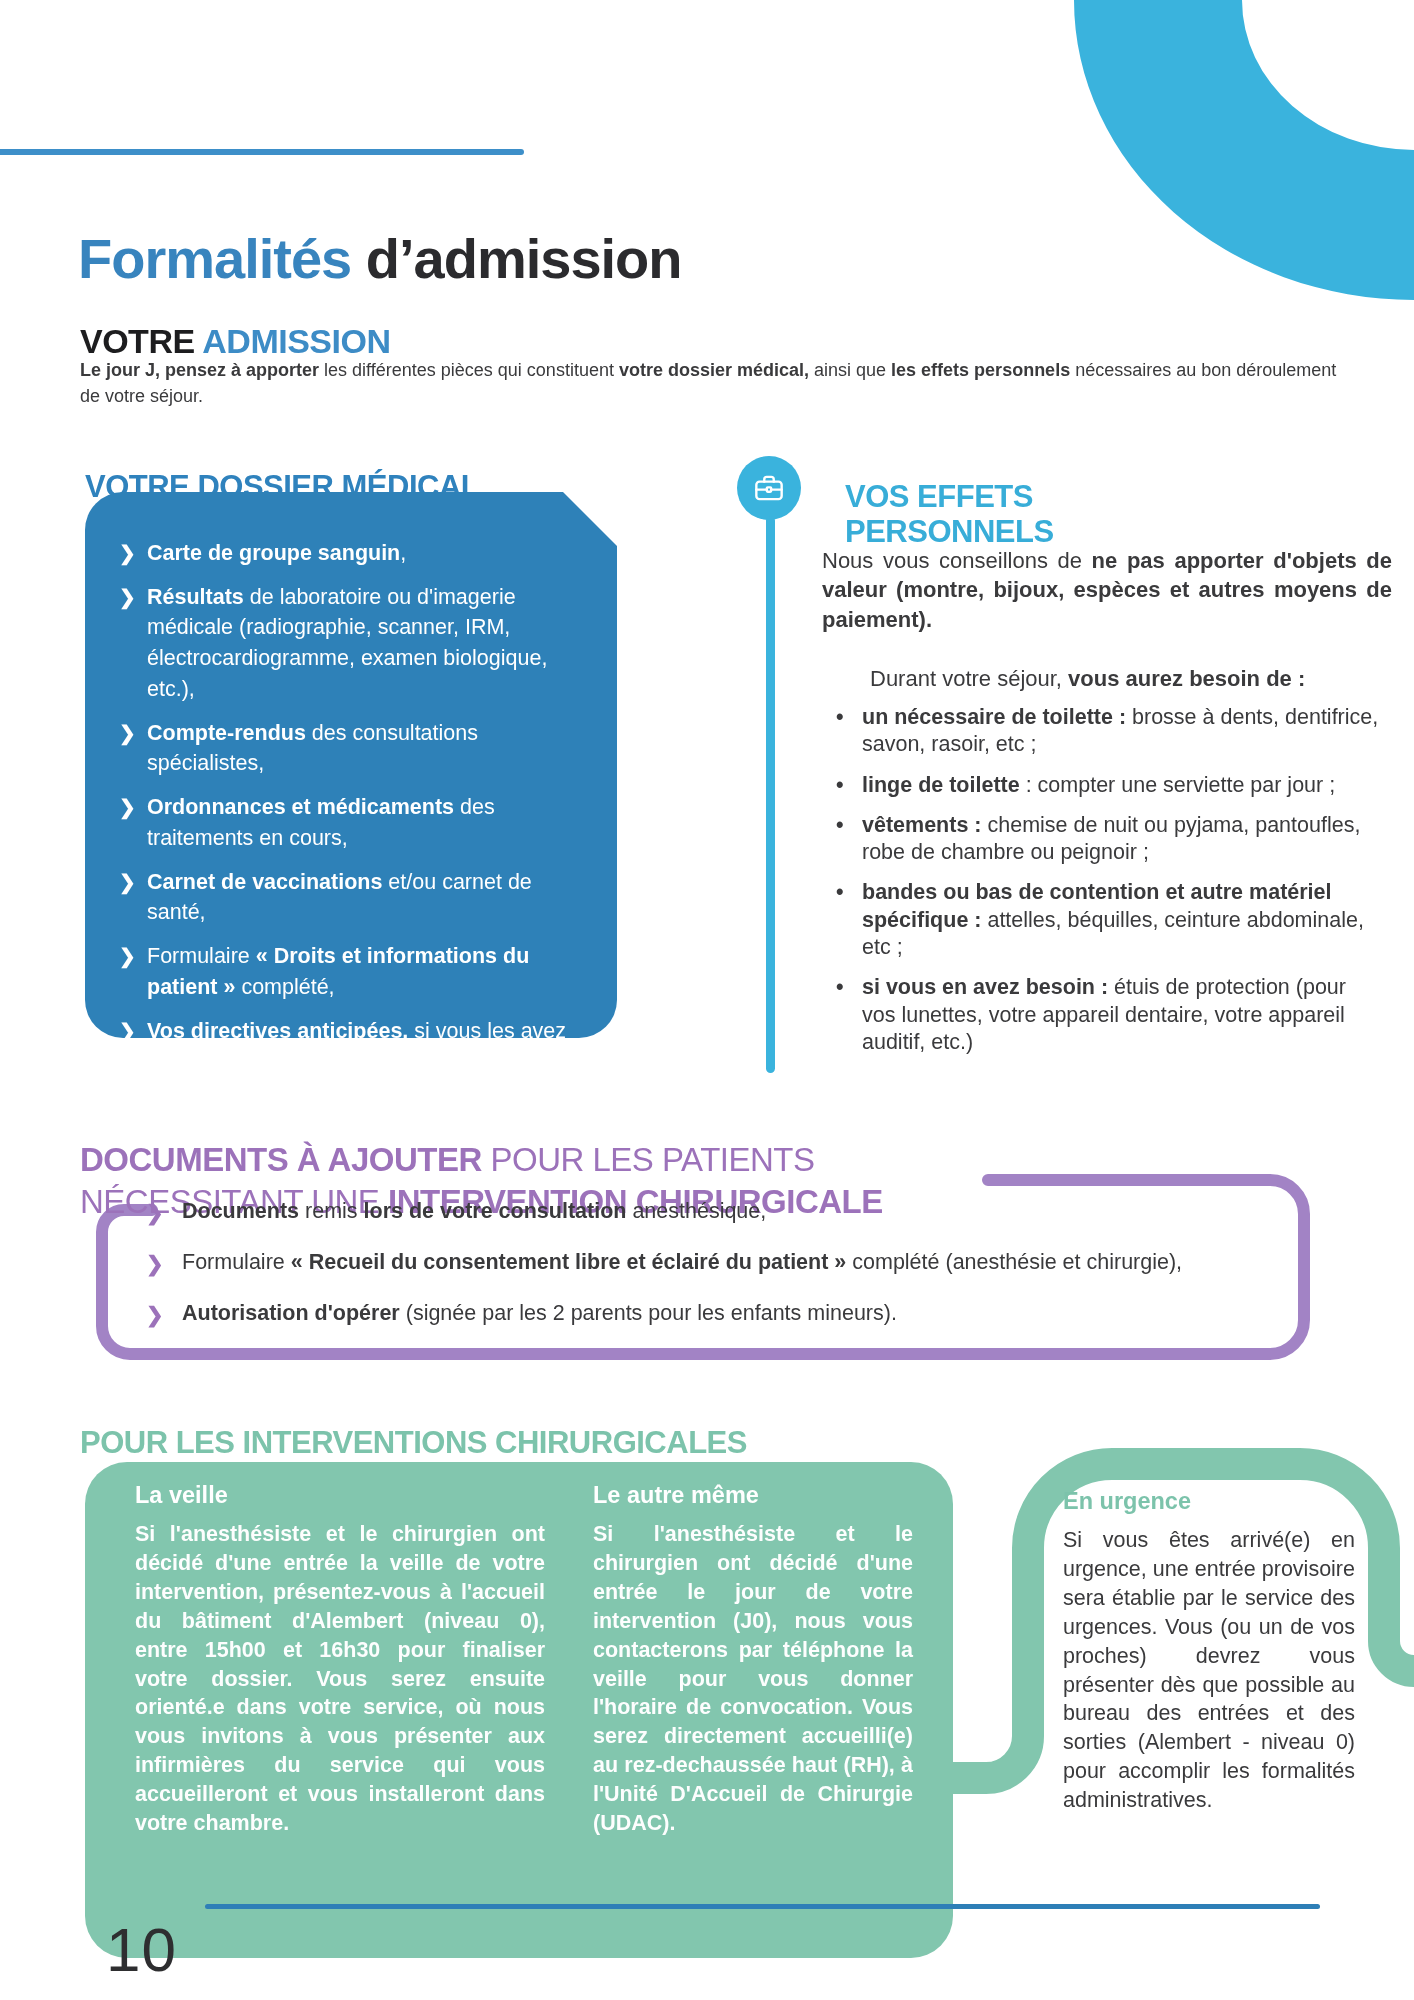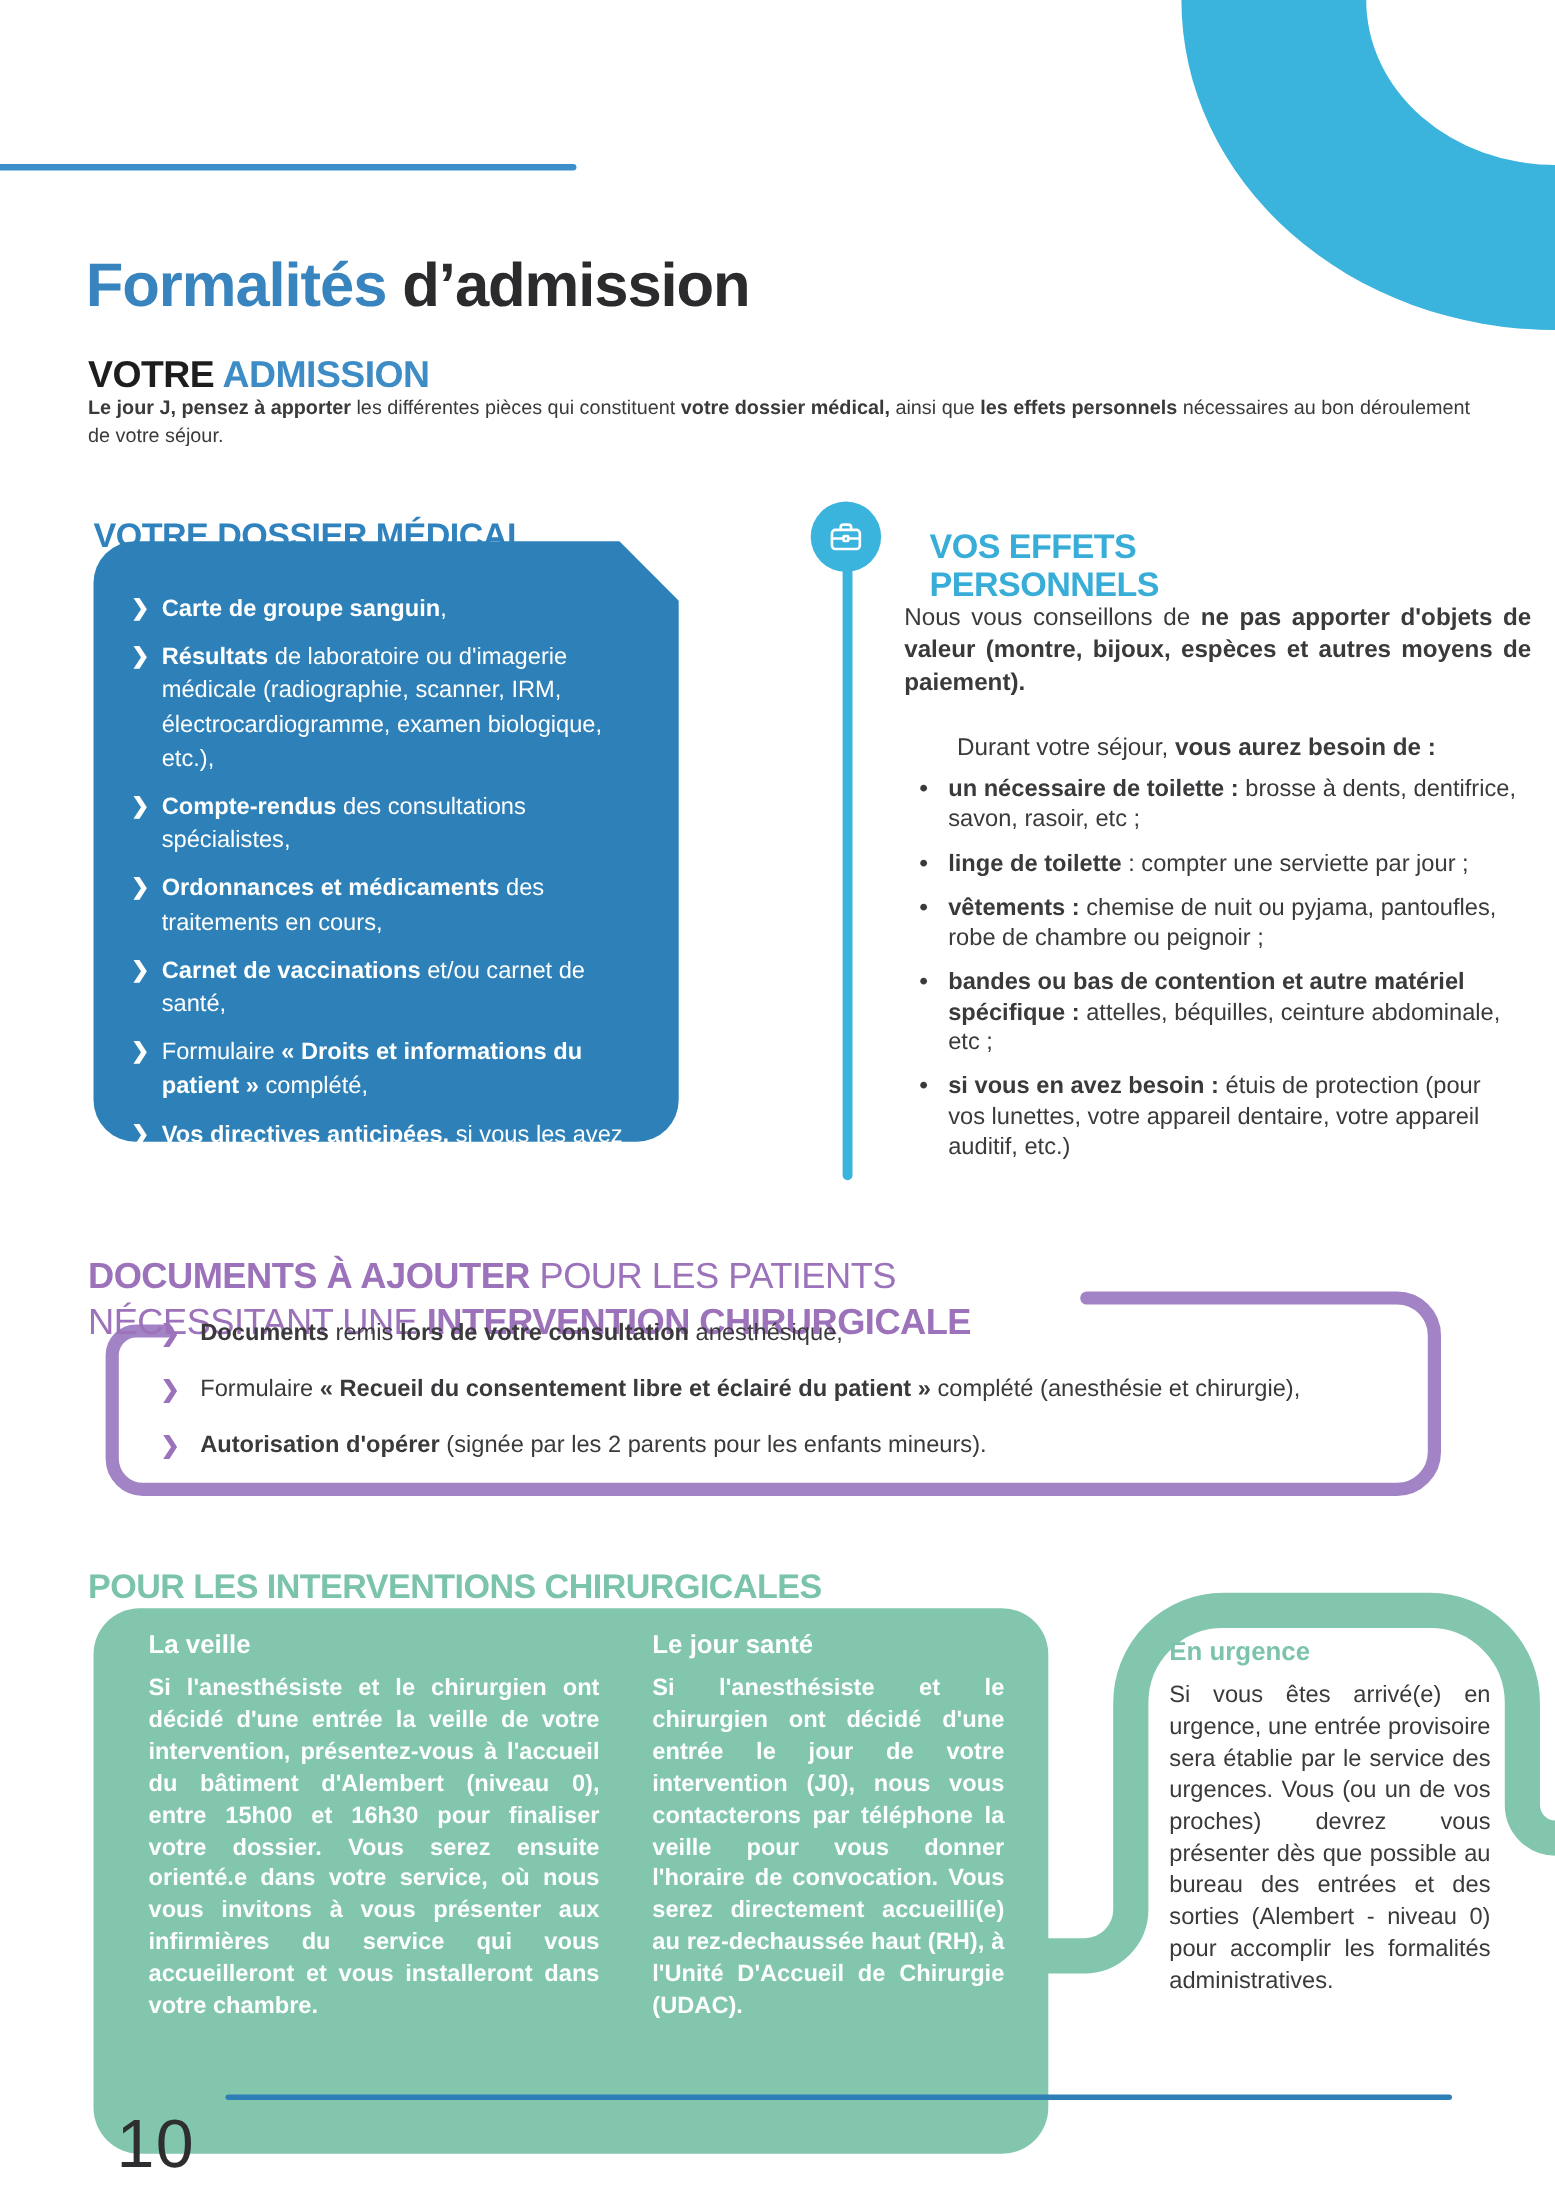--- a/index.html
+++ b/index.html
@@ -169,21 +169,21 @@
       <div class="li-row">
         <span class="marker">❯</span>
         <p class="li-text"><span class="b">Autorisation d'opérer</span><span> (signée par les 2 parents pour les enfants mineurs).</span></p>
       </div>
     </div>
 
   <h3 class="interv-heading">POUR LES INTERVENTIONS CHIRURGICALES</h3>
   <div class="green-box">
     <p class="green-col-title col1-title">La veille</p>
     <p class="green-col-text col1-text">Si l'anesthésiste et le chirurgien ont décidé d'une entrée la veille de votre intervention, présentez-vous à l'accueil du bâtiment d'Alembert (niveau 0), entre 15h00 et 16h30 pour finaliser votre dossier. Vous serez ensuite orienté.e dans votre service, où nous vous invitons à vous présenter aux infirmières du service qui vous accueilleront et vous installeront dans votre chambre.</p>
-    <p class="green-col-title col2-title">Le jour santé</p>
+    <p class="green-col-title col2-title">Le autre même</p>
     <p class="green-col-text col2-text">Si l'anesthésiste et le chirurgien ont décidé d'une entrée le jour de votre intervention (J0), nous vous contacterons par téléphone la veille pour vous donner l'horaire de convocation. Vous serez directement accueilli(e) au rez-dechaussée haut (RH), à l'Unité D'Accueil de Chirurgie (UDAC).</p>
   </div>
   <p class="urgence-title">En urgence</p>
   <p class="urgence-text">Si vous êtes arrivé(e) en urgence, une entrée provisoire sera établie par le service des urgences. Vous (ou un de vos proches) devrez vous présenter dès que possible au bureau des entrées et des sorties (Alembert - niveau 0) pour accomplir les formalités administratives.</p>
 
   <div class="page-number">10</div>
   <div class="footer-line"></div>
 
 </div>
 

